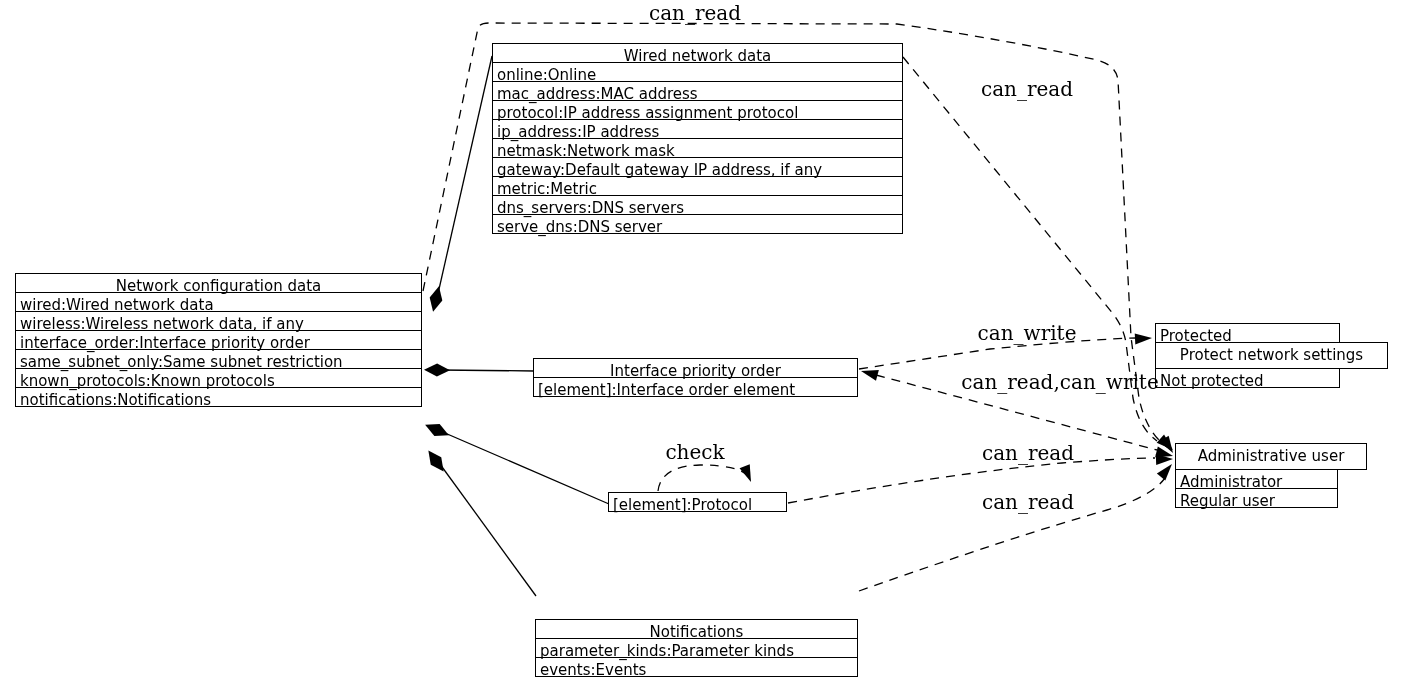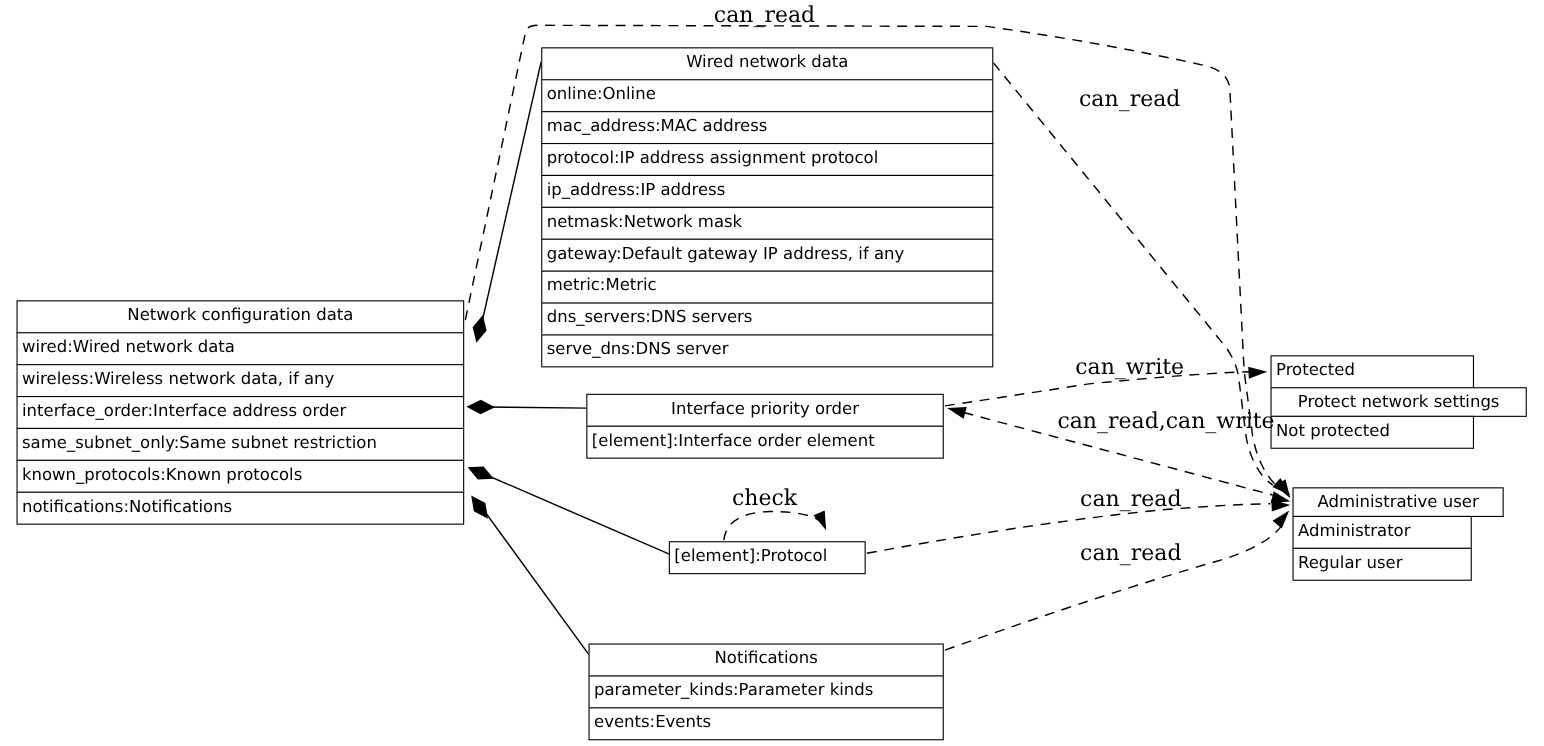--- a/index.html
+++ b/index.html
@@ -7,21 +7,21 @@
     position:relative; width:1404px; height:678px; background:#ffffff;
     font-family:"DejaVu Sans", sans-serif; color:#000;
   }
   #edges { position:absolute; left:0; top:0; width:1404px; height:678px; }
   .epath { fill:none; stroke:#000; stroke-width:1.3; }
   .dashed { stroke-dasharray:9 7; }
   .filled { fill:#000; stroke:none; }
   .node { position:absolute; font-size:15px; }
   .cell {
     box-sizing:border-box; border:1.2px solid #000; background:#fff;
-    height:30px; line-height:25px; padding:0 4px; white-space:nowrap;
+    height:20px; line-height:25px; padding:0 4px; white-space:nowrap;
     margin-top:-1px; overflow:visible;
   }
   .cell:first-child { margin-top:0; }
   .title { text-align:center; }
   .elabel {
     position:absolute; transform:translate(-50%,-50%);
     font-family:"DejaVu Serif", serif; font-size:20px; white-space:nowrap;
   }
 </style>
 </head>
@@ -56,21 +56,21 @@
     <path class="filled" transform="translate(861,371) rotate(195)" d="M 0 0 L -17 -5.5 L -17 5.5 Z"></path>
     <path class="filled" transform="translate(1173,459) rotate(-2)" d="M 0 0 L -17 -5.5 L -17 5.5 Z"></path>
     <path class="filled" transform="translate(1172,464) rotate(-50)" d="M 0 0 L -17 -5.5 L -17 5.5 Z"></path>
     <path class="filled" transform="translate(751,482) rotate(68)" d="M 0 0 L -17 -5.5 L -17 5.5 Z"></path>
   </svg>
 
   <div class="node" style="left:15px; top:273px; width:407px;">
     <div class="cell title">Network configuration data</div>
     <div class="cell">wired:Wired network data</div>
     <div class="cell">wireless:Wireless network data, if any</div>
-    <div class="cell">interface_order:Interface address order</div>
+    <div class="cell">interface_order:Interface priority order</div>
     <div class="cell">same_subnet_only:Same subnet restriction</div>
     <div class="cell">known_protocols:Known protocols</div>
     <div class="cell">notifications:Notifications</div>
   </div>
 
   <div class="node" style="left:492px; top:43px; width:411px;">
     <div class="cell title">Wired network data</div>
     <div class="cell">online:Online</div>
     <div class="cell">mac_address:MAC address</div>
     <div class="cell">protocol:IP address assignment protocol</div>
@@ -84,21 +84,21 @@
 
   <div class="node" style="left:533px; top:358px; width:325px;">
     <div class="cell title">Interface priority order</div>
     <div class="cell">[element]:Interface order element</div>
   </div>
 
   <div class="node" style="left:608px; top:492px; width:179px;">
     <div class="cell">[element]:Protocol</div>
   </div>
 
-  <div class="node" style="left:535px; top:585px; width:323px;">
+  <div class="node" style="left:535px; top:619px; width:323px;">
     <div class="cell title">Notifications</div>
     <div class="cell">parameter_kinds:Parameter kinds</div>
     <div class="cell">events:Events</div>
   </div>
 
   <div class="node" style="left:1155px; top:323px; width:233px;">
     <div class="cell" style="width:185px;">Protected</div>
     <div class="cell title" style="height:27px;">Protect network settings</div>
     <div class="cell" style="width:185px;">Not protected</div>
   </div>

